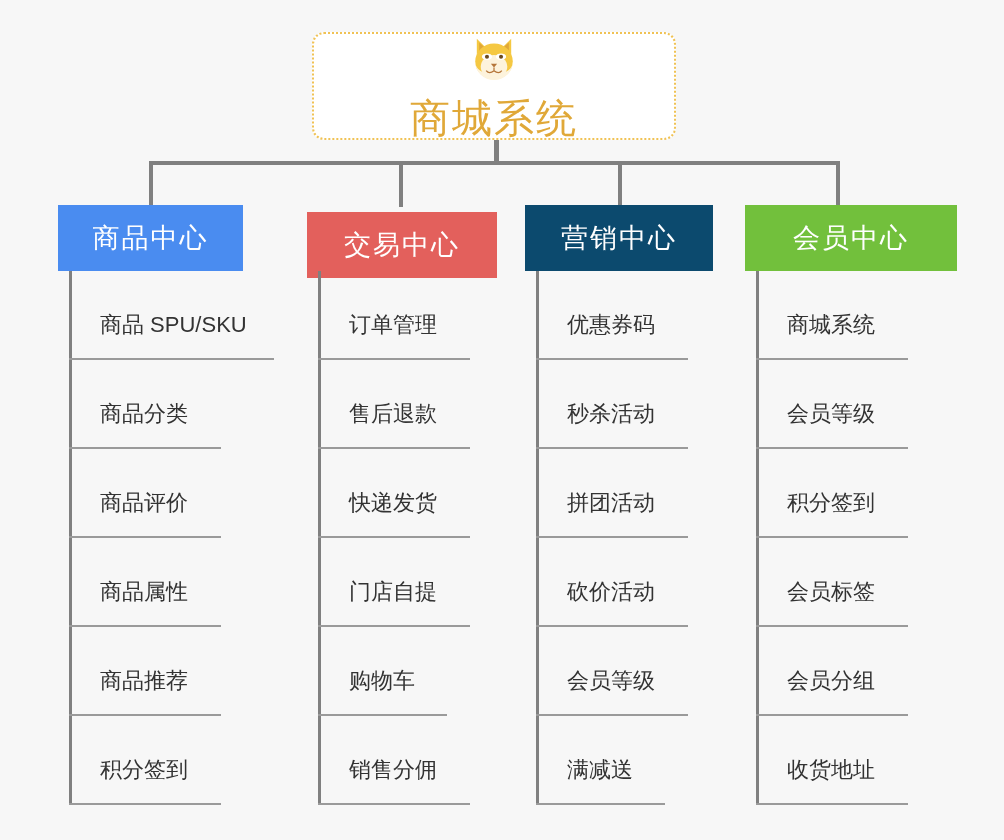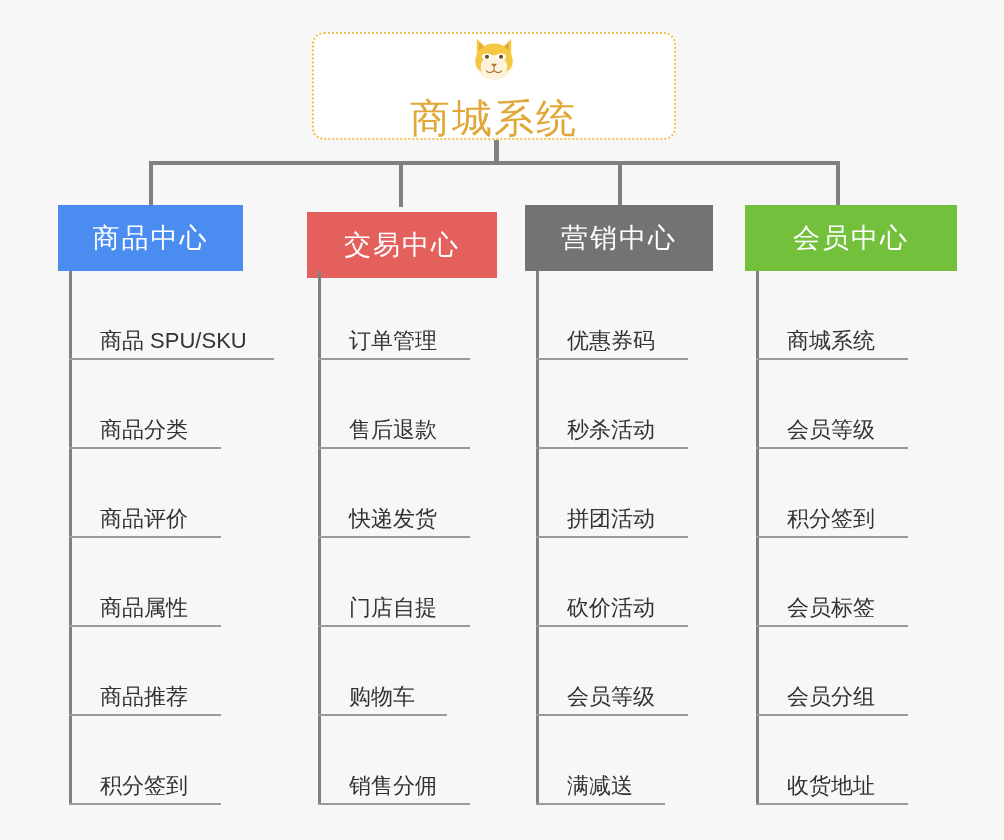--- a/index.html
+++ b/index.html
@@ -89,21 +89,21 @@
     top: 66px;
   }
   .leaf {
     position: relative;
     height: 89px;
     box-sizing: border-box;
   }
   .leaf-label {
     position: absolute;
     left: 31px;
-    bottom: 8px;
+    bottom: 24px;
     font-size: 22px;
     color: #333333;
     white-space: nowrap;
     line-height: 1;
   }
   .leaf-rule {
     position: absolute;
     left: 0;
     bottom: 0;
     height: 2px;
@@ -204,21 +204,21 @@
             <span class="leaf-label">购物车</span>
             <div class="leaf-rule" style="width: 129px;"></div>
           </div>
           <div class="leaf">
             <span class="leaf-label">销售分佣</span>
             <div class="leaf-rule" style="width: 152px;"></div>
           </div>
         </div>
       </div>
       <div class="category" style="left: 525px;">
-        <div class="cat-pill" style="width: 188px; background: #737373;">
+        <div class="cat-pill" style="width: 188px; background: #0c4a6e;">
           <span>营销中心</span>
         </div>
         <div class="cat-trunk" style="top: 66px; height: 534px;"></div>
         <div class="leaf-list">
           <div class="leaf">
             <span class="leaf-label">优惠券码</span>
             <div class="leaf-rule" style="width: 152px;"></div>
           </div>
           <div class="leaf">
             <span class="leaf-label">秒杀活动</span>

